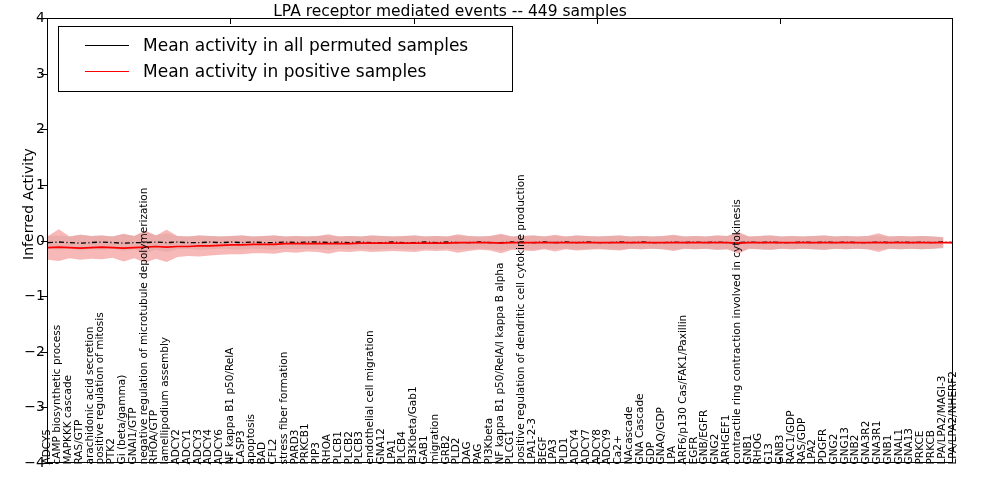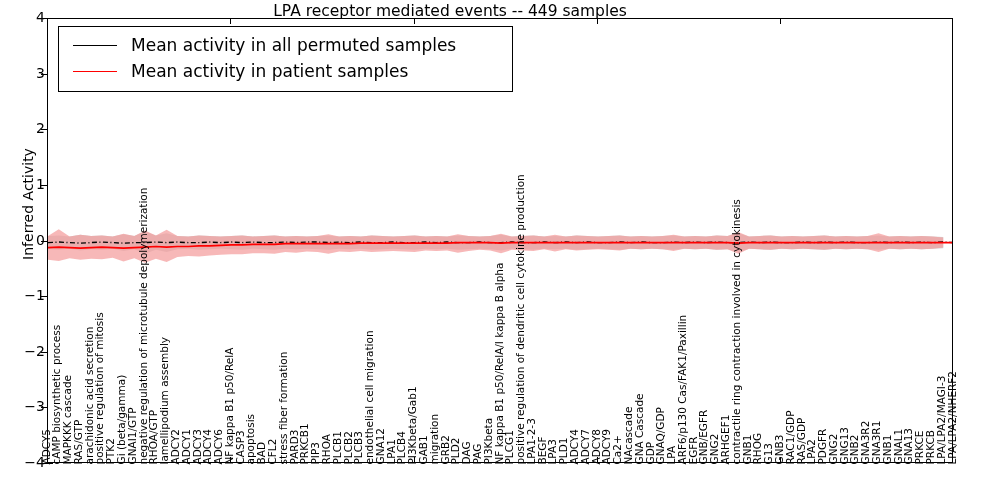--- a/index.html
+++ b/index.html
@@ -48,21 +48,21 @@
     position:absolute;bottom:0;left:0;
     font-size:10.5px;line-height:10.5px;color:#000;white-space:nowrap;
     transform-origin:left bottom;
     transform:rotate(-90deg);
   }
 
   
   #legend{
     position:absolute;left:58px;top:26px;
     border:1.4px solid #000;background:#fff;
-    padding:5px 12px 7px 14px;box-sizing:border-box;
+    padding:5px 12px 7px 26px;box-sizing:border-box;
     width:455px;
   }
   .legend-row{display:flex;align-items:center;height:26px;}
   .legend-swatch{width:44px;height:0;margin-right:14px;flex:0 0 auto;}
   .legend-text{font-size:17px;color:#000;}
 </style>
 </head>
 <body>
 
 <div id="fig">
@@ -211,17 +211,17 @@
     </div>
 
 
   <div id="legend">
     <div class="legend-row">
       <span class="legend-swatch" style="border-top: 1.6px solid rgb(0, 0, 0);"></span>
       <span class="legend-text">Mean activity in all permuted samples</span>
     </div>
     <div class="legend-row">
       <span class="legend-swatch" style="border-top: 1.6px solid rgb(255, 0, 0);"></span>
-      <span class="legend-text">Mean activity in patient samples</span>
+      <span class="legend-text">Mean activity in positive samples</span>
     </div>
   </div>
 
 </div>
 
 </body></html>

